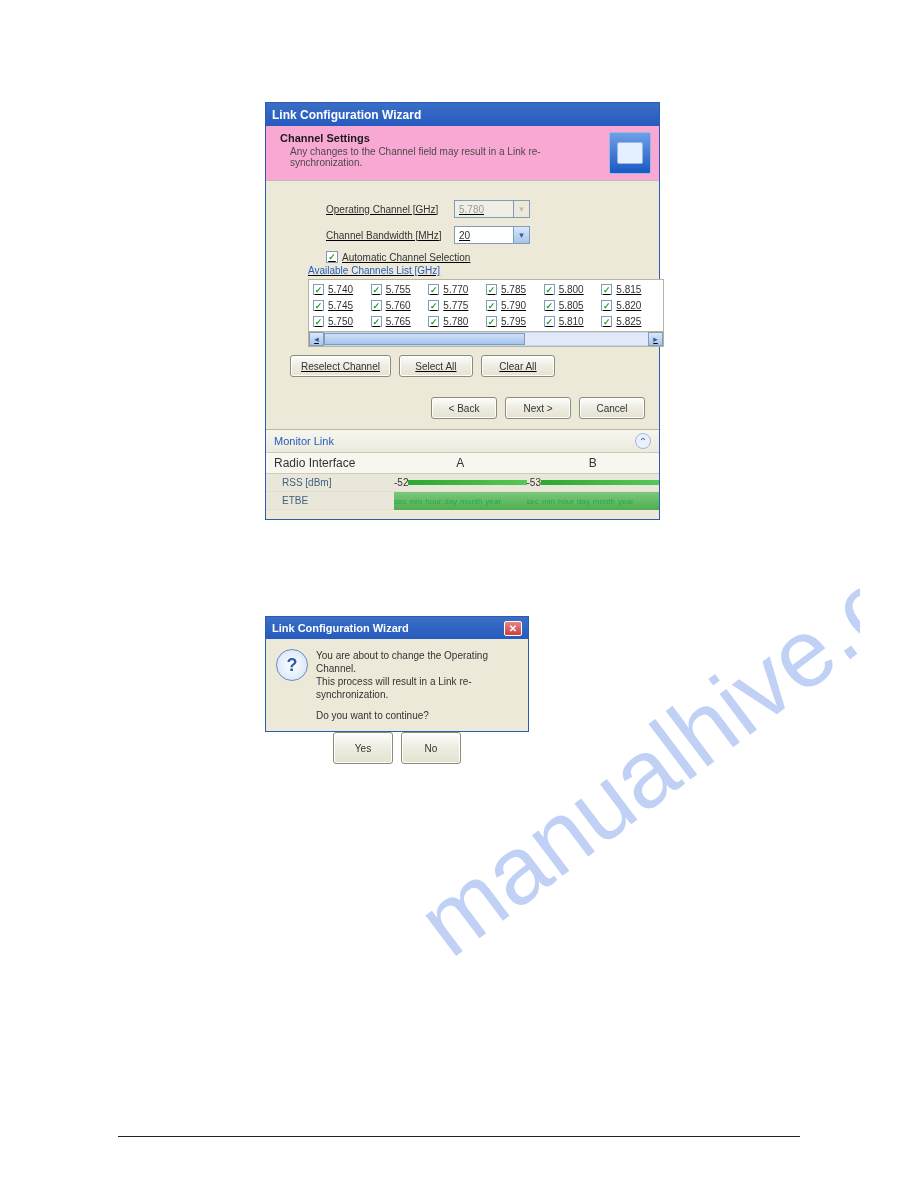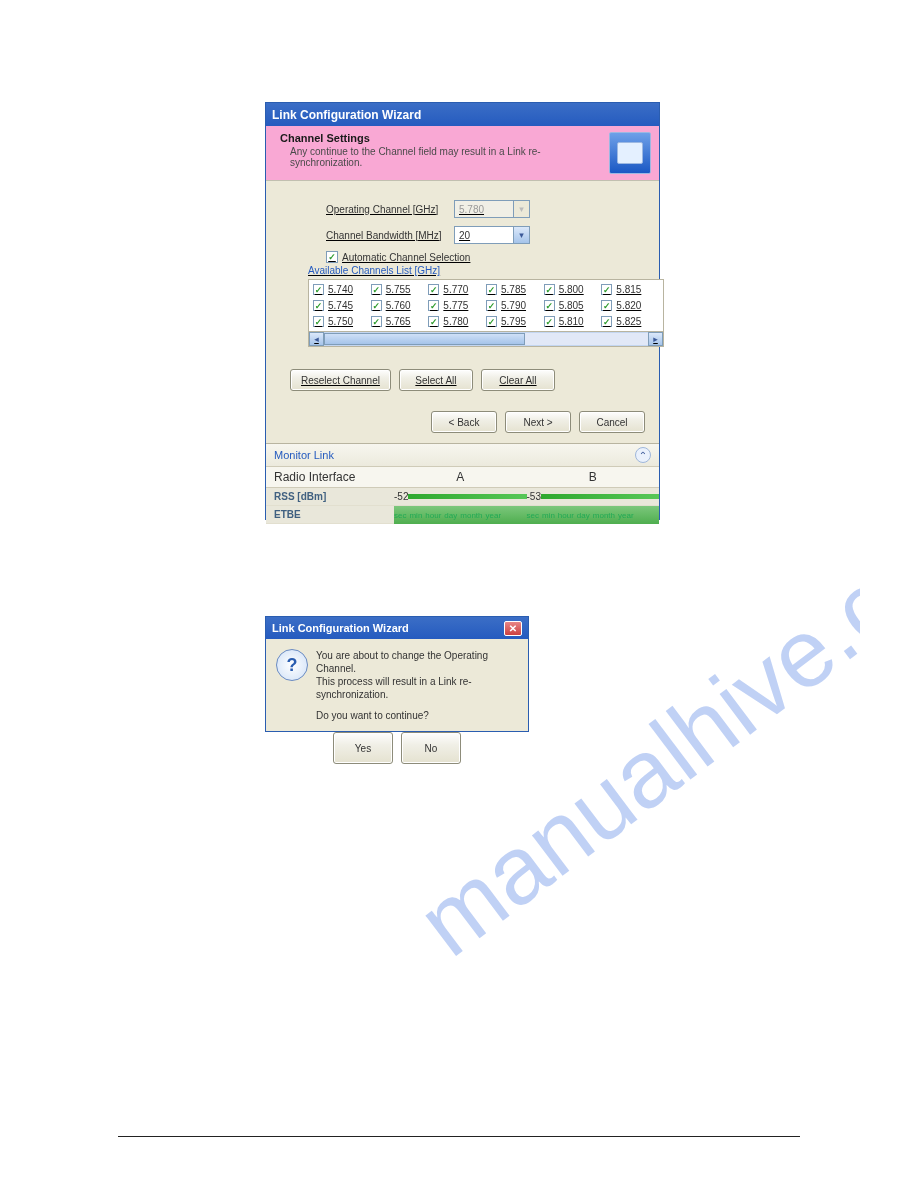--- a/index.html
+++ b/index.html
@@ -112,21 +112,21 @@
     height:15px; border:1px solid #b8b4a0; border-top:none;
     background:#e9efff; display:flex; align-items:stretch;
   }
   .hscroll .sbtn {
     width:15px; background:linear-gradient(#dbe8fa,#a5c4ea);
     border:1px solid #7f9db9; display:flex; align-items:center; justify-content:center;
     color:#3b5998; font-size:9px;
   }
   .hscroll .track { flex:1; background:#e1e8f7; position:relative; border-top:1px solid #c3d6f1; border-bottom:1px solid #c3d6f1;}
   .hscroll .thumb { position:absolute; left:0; width:62%; height:100%; background:linear-gradient(#cfe0f7,#a5c4ea); border:1px solid #7f9db9;}
-  .actions-row { display:flex; gap:8px; margin-top:22px; margin-left:-18px;}
+  .actions-row { display:flex; gap:8px; margin-top:8px; margin-left:-18px;}
   .btn {
     height:22px; padding:0 10px; font-size:10px; color:#333;
     background:linear-gradient(#fefefe,#f0efe6 40%, #e5e2d0);
     border:1px solid #8d8c7a; border-radius:3px;
     box-shadow: 0 0 0 1px #fff inset;
     display:inline-flex; align-items:center; justify-content:center;
     min-width:74px;
     cursor:pointer;
   }
   .nav-row { display:flex; justify-content:flex-end; gap:8px; padding:12px 14px 10px; }
@@ -143,21 +143,21 @@
   }
   .monitor-title { color:#255bbf; font-size:11px; }
   .collapse {
     width:16px; height:16px; border:1px solid #9fb7db; border-radius:50%;
     background:#eaf1fc; display:flex; align-items:center; justify-content:center;
     color:#3b5998; font-size:10px;
   }
   .mon-cols { display:grid; grid-template-columns: 128px 1fr 1fr; }
   .mon-head { font-size:12px; color:#333; text-align:center; padding:3px 0; background:#f7f6ef; border-bottom:1px solid #cfcbb8;}
   .mon-head.left { text-align:left; padding-left:8px; font-style:normal;}
-  .mon-label { font-size:10px; color:#406080; padding:3px 8px; border-bottom:1px solid #e2dfcf;font-weight:bold;}
+  .mon-label { font-size:10px; color:#406080; padding:3px 16px; border-bottom:1px solid #e2dfcf;}
   .rss-cell { display:flex; flex-direction:row; align-items:center; justify-content:space-between; border-bottom:1px solid #e2dfcf;}
   .rss-val { font-size:10px; color:#333; }
   .rss-bar { height:5px; width:90%; background:linear-gradient(90deg,#2ea82e,#57c757);}
   .etbe-cell {
     display:flex; align-items:center; justify-content:flex-start;
     background:linear-gradient(#7cc77c,#4fae4f);
     color:#690; font-size:8px;
   }
   .etbe-cell .labels { display:flex; gap:3px; }
   .etbe-cell .labels span { color:#2a5; }
@@ -208,21 +208,21 @@
   </div>
 
   <div class="wizard">
     <div class="titlebar">
       <span>Link Configuration Wizard</span>
     </div>
 
     <div class="header-panel">
       <div class="header-text">
         <div class="heading">Channel Settings</div>
-        <div class="subheading">Any continue to the Channel field may result in a Link re-synchronization.</div>
+        <div class="subheading">Any changes to the Channel field may result in a Link re-synchronization.</div>
       </div>
       <div class="header-icon">
         <div class="screen"></div>
       </div>
     </div>
 
     <div class="form-area">
       <div class="form-row">
         <div class="form-label">Operating Channel [GHz]</div>
         <div class="dd disabled">

